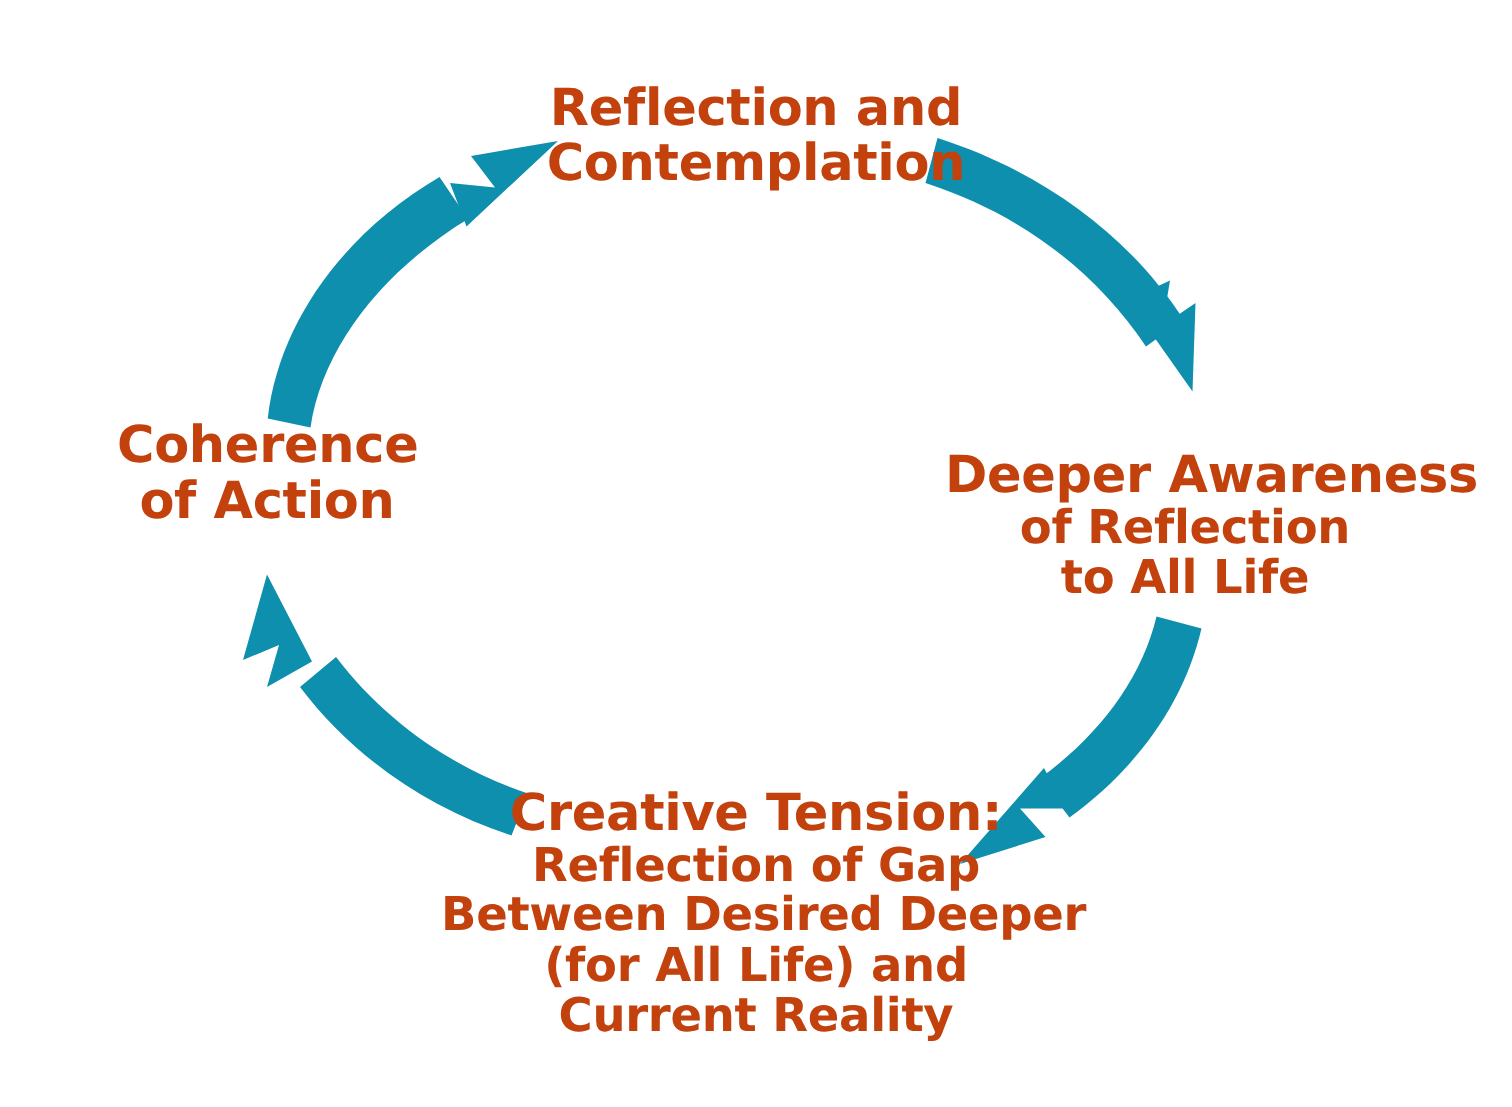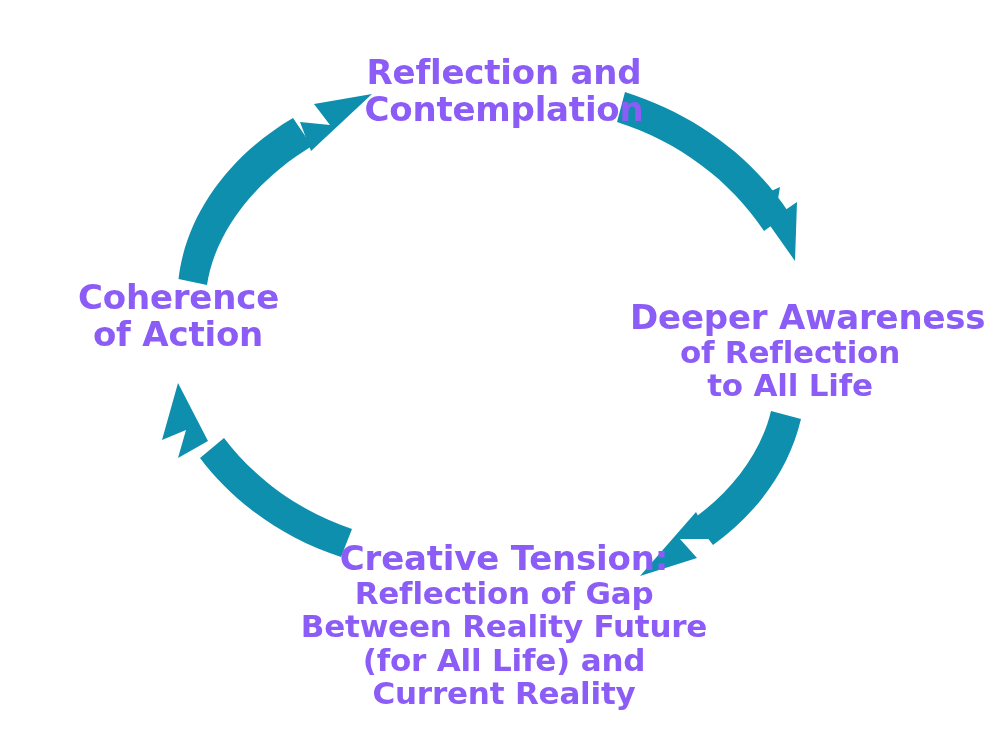--- a/index.html
+++ b/index.html
@@ -18,21 +18,21 @@
   #arrows {
     position: absolute;
     left: 0;
     top: 0;
     width: 1008px;
     height: 738px;
   }
   .label {
     position: absolute;
     text-align: center;
-    color: #8b5cf6;
+    color: #c2410c;
     line-height: 1.08;
     letter-spacing: -0.2px;
     font-family: "DejaVu Sans", sans-serif;
     font-weight: 700;
     white-space: nowrap;
   }
   .label .l {
     display: block;
   }
   .label .head {
@@ -51,21 +51,21 @@
   
   #node-awareness {
     left: 630px;
     top: 275px;
     width: 320px;
     margin-top: 24px;
   }
   
   #node-tension {
     left: 294px;
-    top: 540px;
+    top: 524px;
     width: 420px;
   }
   
   #node-coherence {
     left: 78px;
     top: 279px;
     width: 200px;
     text-align: center;
   }
 </style>
@@ -140,21 +140,21 @@
 
   <div class="label" id="node-awareness">
     <span class="l head">Deeper Awareness</span>
     <span class="l sub">of Reflection</span>
     <span class="l sub">to All Life</span>
   </div>
 
   <div class="label" id="node-tension">
     <span class="l head">Creative Tension:</span>
     <span class="l sub">Reflection of Gap</span>
-    <span class="l sub">Between Reality Future</span>
+    <span class="l sub">Between Desired Deeper</span>
     <span class="l sub">(for All Life) and</span>
     <span class="l sub">Current Reality</span>
   </div>
 
   <div class="label" id="node-coherence">
     <span class="l head">Coherence</span>
     <span class="l head">of Action</span>
   </div>
 
 </div>

